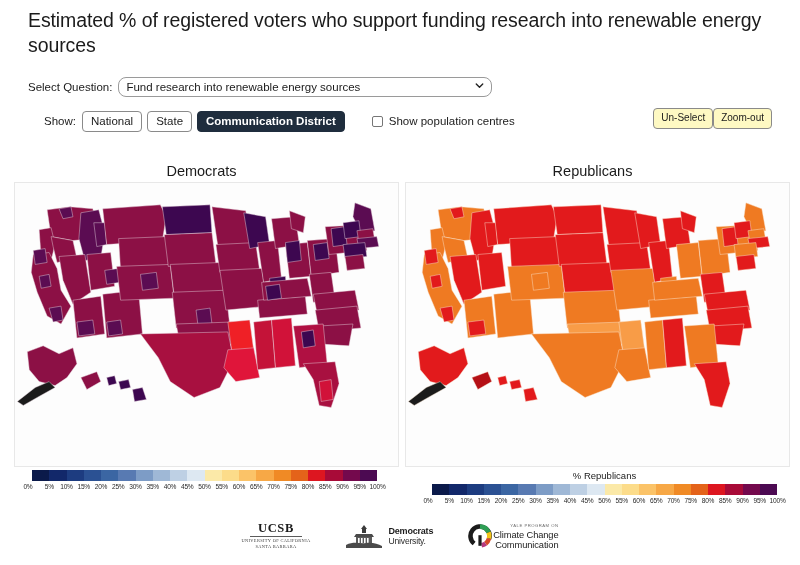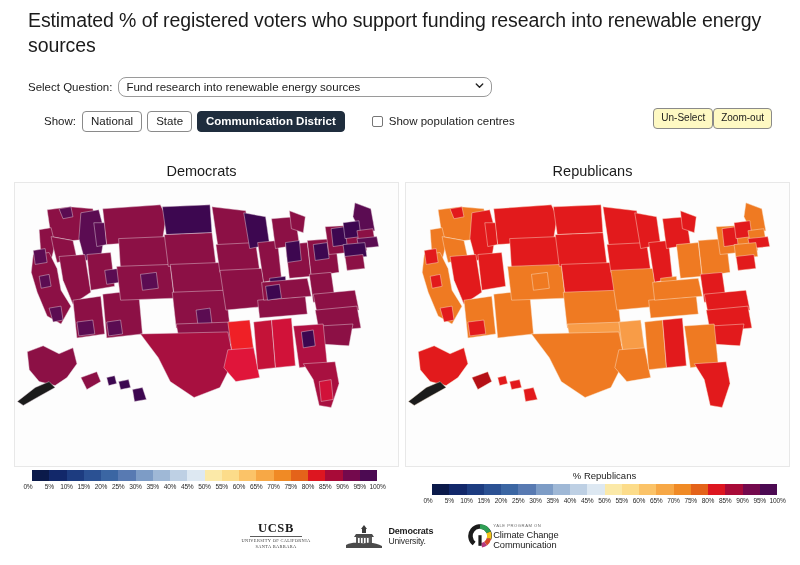--- a/index.html
+++ b/index.html
@@ -244,21 +244,21 @@
   .usu-mark { margin-right: 4px; }
   .usu-text { line-height: 10px; }
   .usu-t1 {
     font-size: 9px; font-weight: bold; color: #1b1b1b;
     letter-spacing: -0.2px;
   }
   .usu-t2 {
     font-size: 8.6px; color: #2b2b2b; letter-spacing: -0.2px;
   }
 
-  .yale-text { line-height: 9.4px; }
+  .yale-text { line-height: 9.4px; text-align: right; }
   .yale-kicker {
     font-size: 4.2px; letter-spacing: 0.5px; color: #6a6a6a;
     text-transform: uppercase; margin-bottom: 1px;
   }
   .yale-l { font-size: 9.3px; color: #1b1b1b; letter-spacing: -0.1px; }
 </style>
 </head>
 <body>
 
 <div class="page-title">Estimated % of registered voters who support funding research into renewable energy sources</div>

